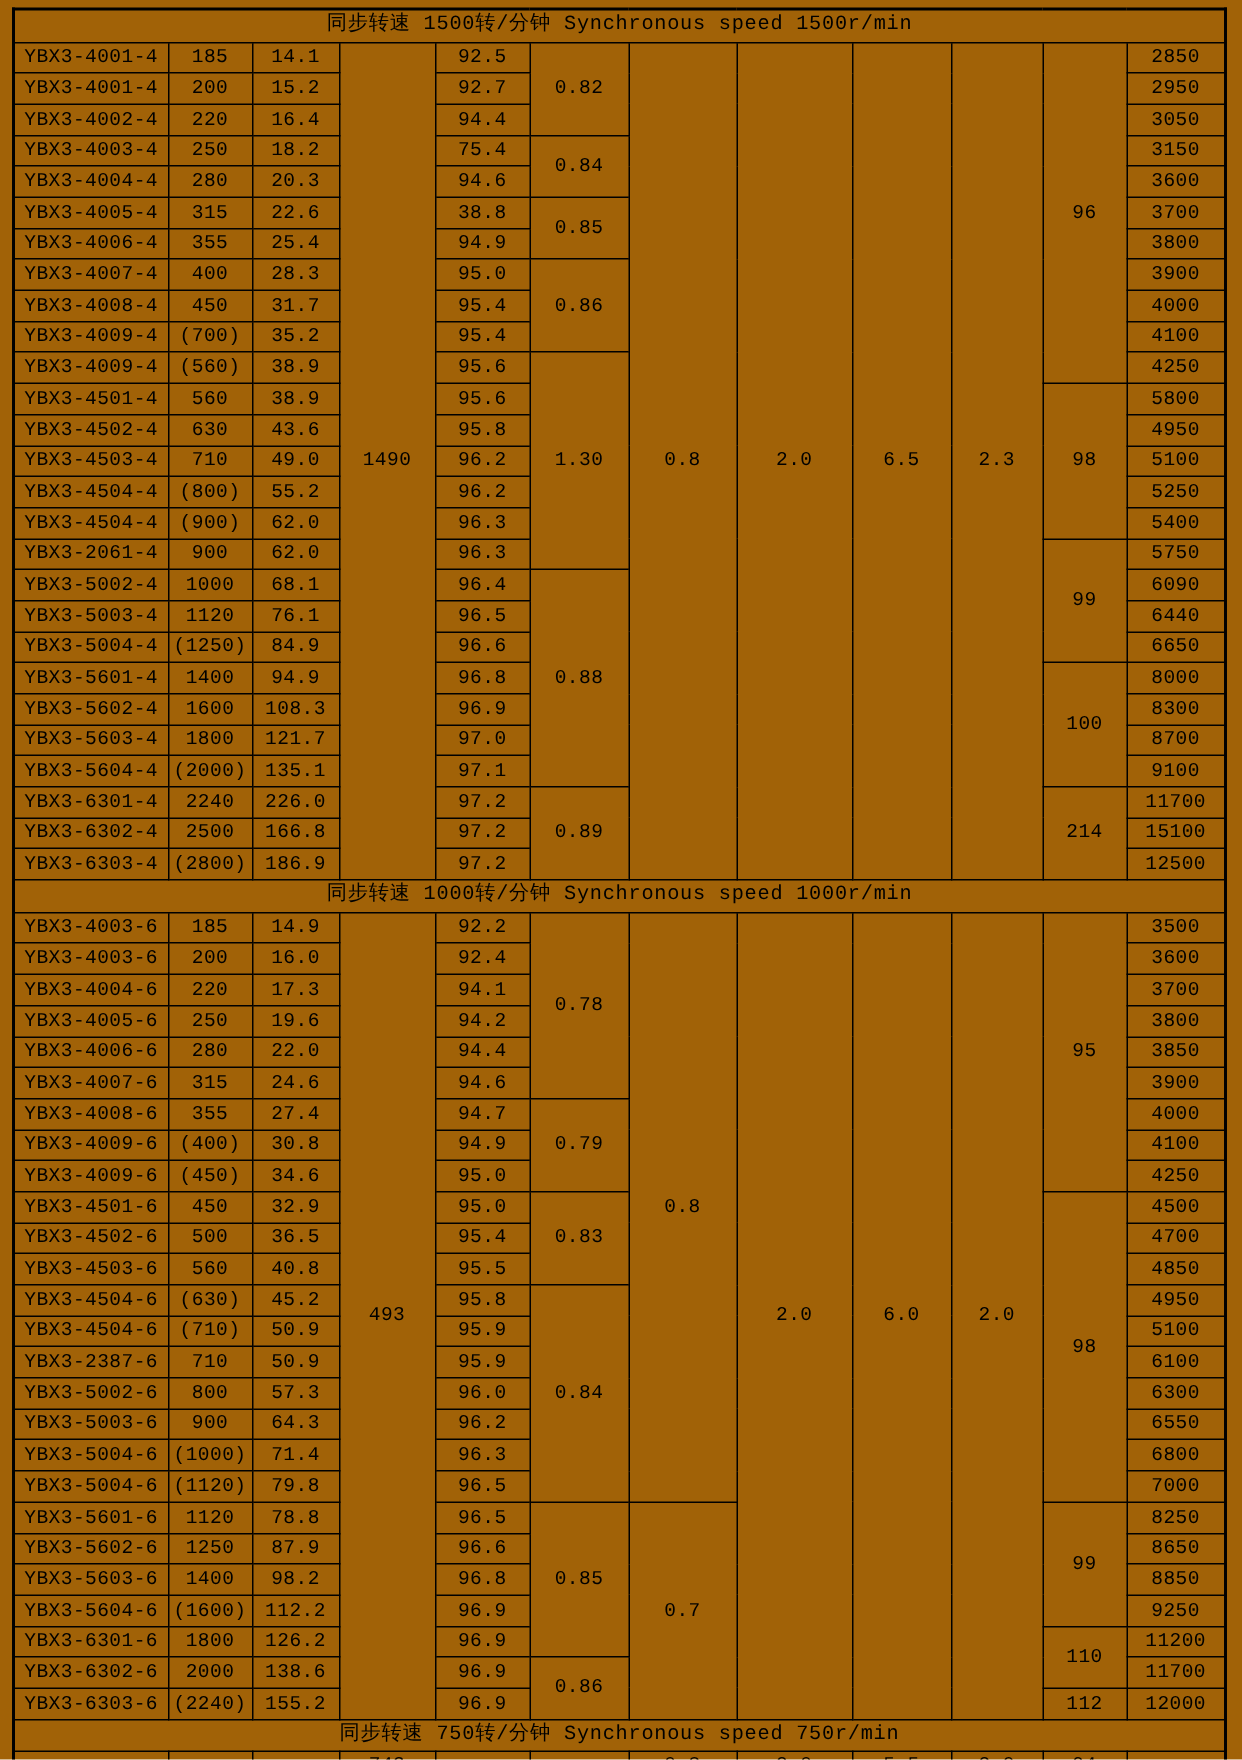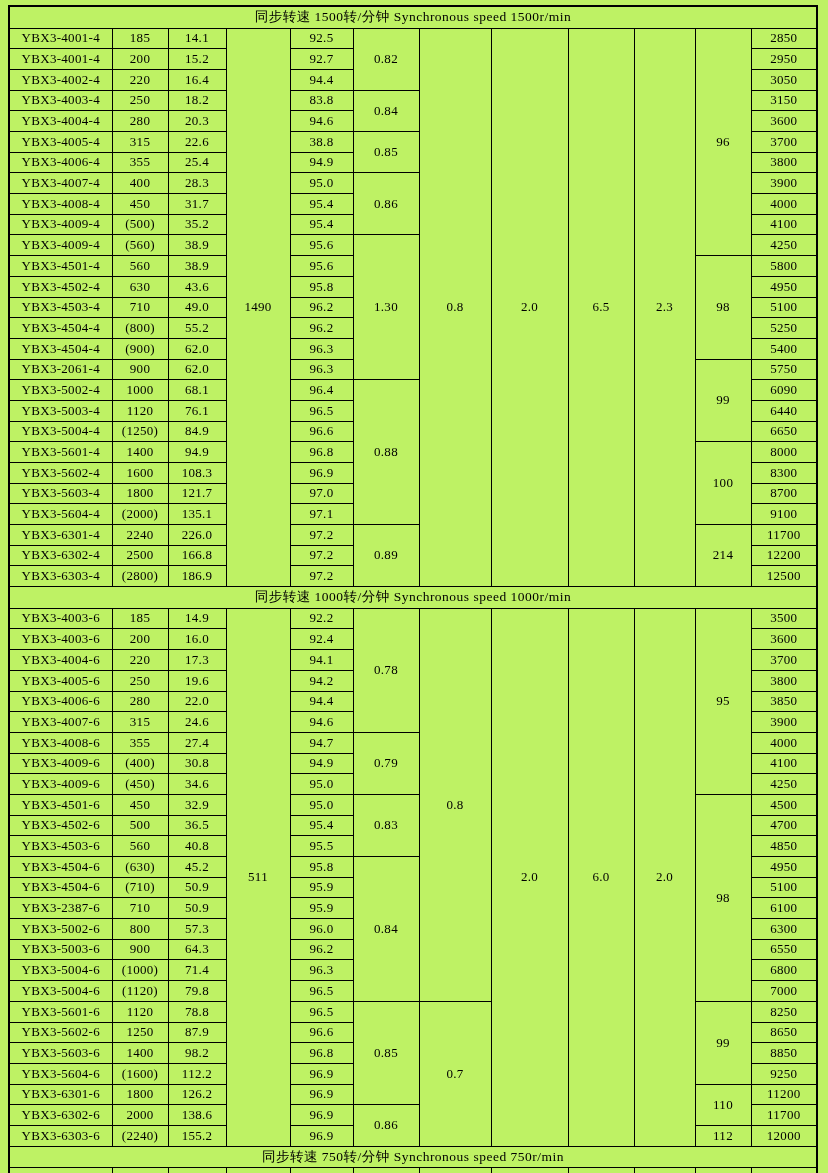--- a/index.html
+++ b/index.html
@@ -1,17 +1,17 @@
 <!DOCTYPE html>
 <html><head>
 <meta charset="utf-8">
 <style>
   html,body{margin:0;padding:0;background:#ffffff;}
-  .page{position:relative;width:828px;height:1173px;background:#bef264;color:#000;
-        font-family:Liberation Serif, serif;}
+  .page{position:relative;width:828px;height:1173px;background:#a16207;color:#000;
+        font-family:Liberation Mono, monospace;}
   table.spec{position:absolute;left:8px;top:5px;width:808px;
              border-collapse:collapse;table-layout:fixed;border:2px solid #000;}
   td{border:1px solid #000;text-align:center;vertical-align:middle;
      font-size:13px;line-height:1.1;padding:0;white-space:nowrap;overflow:hidden;
      height:19.7px;letter-spacing:0.3px;}
   tr.sec-row td{height:20.6px;font-size:13.5px;letter-spacing:0.5px;}
   td.vtop{vertical-align:top;padding-top:2px;}
 </style>
 </head>
 <body>
@@ -61,21 +61,21 @@
           <td>YBX3-4002-4</td>
           <td>220</td>
           <td>16.4</td>
           <td>94.4</td>
           <td>3050</td>
         </tr>
         <tr>
           <td>YBX3-4003-4</td>
           <td>250</td>
           <td>18.2</td>
-          <td>83.8</td>
+          <td>75.4</td>
           <td rowspan="2">0.84</td>
           <td>3150</td>
         </tr>
         <tr>
           <td>YBX3-4004-4</td>
           <td>280</td>
           <td>20.3</td>
           <td>94.6</td>
           <td>3600</td>
         </tr>
@@ -104,21 +104,21 @@
         </tr>
         <tr>
           <td>YBX3-4008-4</td>
           <td>450</td>
           <td>31.7</td>
           <td>95.4</td>
           <td>4000</td>
         </tr>
         <tr>
           <td>YBX3-4009-4</td>
-          <td>(500)</td>
+          <td>(700)</td>
           <td>35.2</td>
           <td>95.4</td>
           <td>4100</td>
         </tr>
         <tr>
           <td>YBX3-4009-4</td>
           <td>(560)</td>
           <td>38.9</td>
           <td>95.6</td>
           <td rowspan="7">1.30</td>
@@ -226,37 +226,37 @@
           <td>97.2</td>
           <td rowspan="3">0.89</td>
           <td rowspan="3">214</td>
           <td>11700</td>
         </tr>
         <tr>
           <td>YBX3-6302-4</td>
           <td>2500</td>
           <td>166.8</td>
           <td>97.2</td>
-          <td>12200</td>
+          <td>15100</td>
         </tr>
         <tr>
           <td>YBX3-6303-4</td>
           <td>(2800)</td>
           <td>186.9</td>
           <td>97.2</td>
           <td>12500</td>
         </tr>
         <tr class="sec-row">
           <td colspan="12">同步转速 1000转/分钟  Synchronous speed 1000r/min</td>
         </tr>
         <tr>
           <td>YBX3-4003-6</td>
           <td>185</td>
           <td>14.9</td>
-          <td rowspan="26">511</td>
+          <td rowspan="26">493</td>
           <td>92.2</td>
           <td rowspan="6">0.78</td>
           <td rowspan="19">0.8</td>
           <td rowspan="26">2.0</td>
           <td rowspan="26">6.0</td>
           <td rowspan="26">2.0</td>
           <td rowspan="9">95</td>
           <td>3500</td>
         </tr>
         <tr>

